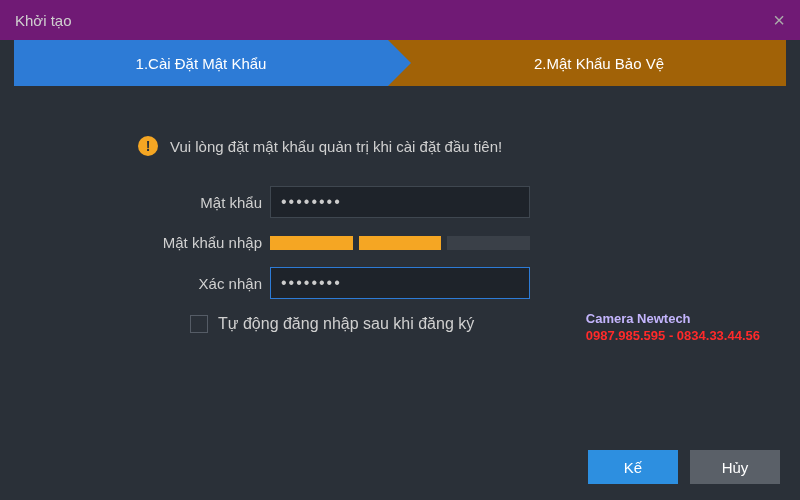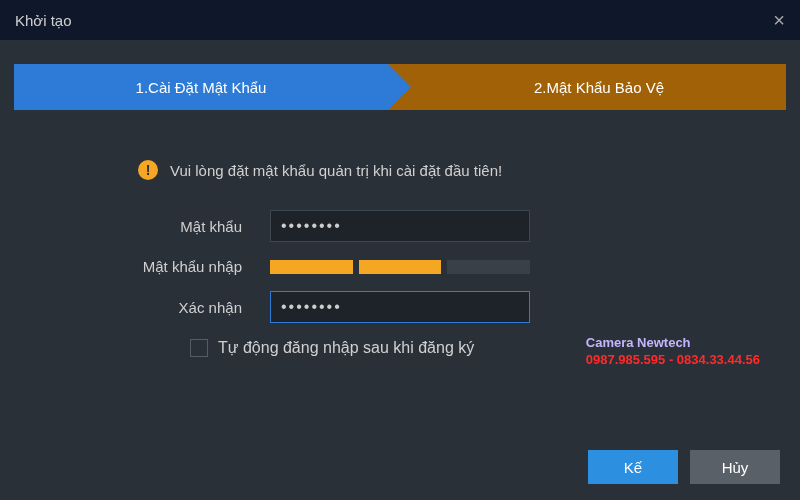--- a/index.html
+++ b/index.html
@@ -6,36 +6,36 @@
   body {
     background: #2a3038;
     font-family: Arial, sans-serif;
     width: 800px;
     height: 500px;
     overflow: hidden;
     color: #d0d0d0;
   }
   .titlebar {
     height: 40px;
-    background: #0f172a;
+    background: #701a75;
     display: flex;
     align-items: center;
     justify-content: space-between;
     padding: 0 15px;
     font-size: 15px;
   }
   .close-x {
     font-size: 20px;
     color: #aaa;
     cursor: pointer;
   }
   .steps {
     display: flex;
     height: 46px;
-    margin: 24px 14px 0 14px;
+    margin: 0 14px 0 14px;
   }
   .step {
     flex: 1;
     display: flex;
     align-items: center;
     justify-content: center;
     font-size: 15px;
     color: #fff;
     position: relative;
   }
@@ -80,21 +80,21 @@
   }
   .notice-text { font-size: 15px; }
   .form-row {
     display: flex;
     align-items: center;
     margin-bottom: 16px;
   }
   .form-label {
     width: 210px;
     text-align: right;
-    padding-right: 28px;
+    padding-right: 8px;
     font-size: 15px;
   }
   .form-field { flex: 1; }
   .pwd-input {
     width: 260px;
     height: 32px;
     background: #1e232a;
     border: 1px solid #3f4750;
     color: #ccc;
     padding: 0 10px;

